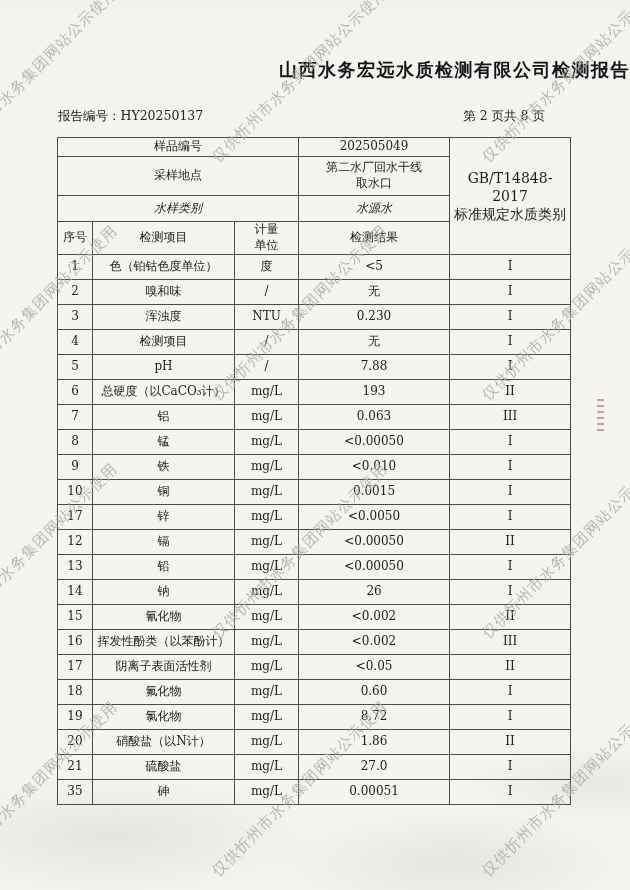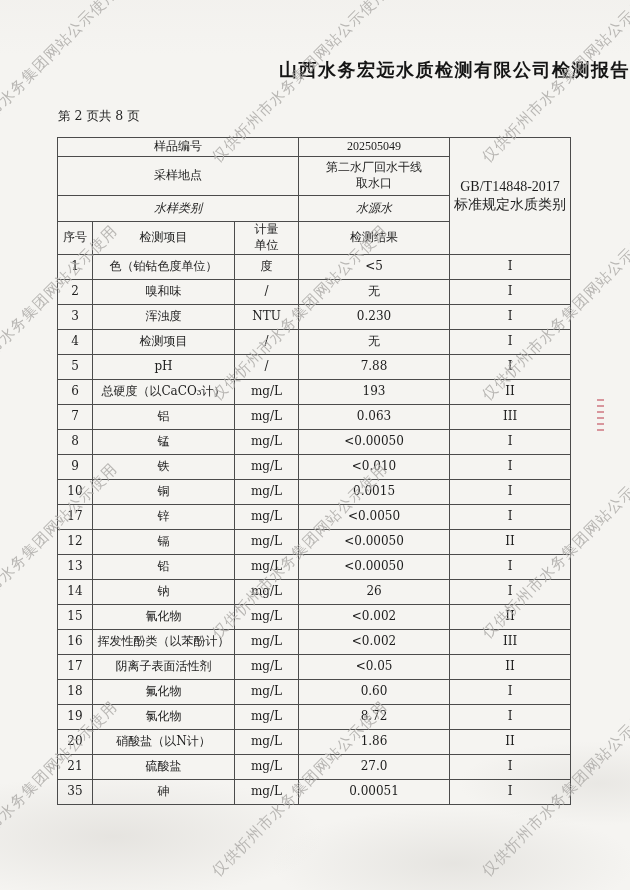--- a/index.html
+++ b/index.html
@@ -32,21 +32,21 @@
   }
   table.report-table{
     position:absolute;left:57px;top:137px;width:513px;
     border-collapse:collapse;table-layout:fixed;
     font-size:12px;color:#1d1d1d;
   }
   table.report-table td{
     border:1px solid #4b4b4b;text-align:center;vertical-align:middle;
     padding:0 2px;line-height:1.3;overflow:hidden;
   }
-  tr.h-r1 td{height:18px;font-family:Liberation Serif, serif;}
+  tr.h-r1 td{height:18px;}
   tr.h-r2 td{height:38px;}
   tr.h-r3 td{height:25px;font-style:italic;}
   tr.h-r4 td{height:32px;}
   tr.data-row td{height:24px;}
   td.item-cell{text-align:left;padding-left:9px;}
   td.std-cell{font-size:14px;line-height:1.5;}
   
   .watermark-layer{position:absolute;inset:0;z-index:3;pointer-events:none;}
   .watermark-layer span{
     position:absolute;white-space:nowrap;
@@ -65,20 +65,21 @@
 </head>
 <body>
 
 <div class="page">
   <div class="texture"></div>
 
   <div class="content">
     <h1 class="title">山西水务宏远水质检测有限公司检测报告</h1>
 
     <div class="meta-row">
+      <span>报告编号：HY20250137</span>
       <span>第 2 页共 8 页</span>
     </div>
 
     <table class="report-table">
       <colgroup>
         <col style="width:35px">
           <col style="width:142px">
           <col style="width:64px">
           <col style="width:151px">
           <col style="width:121px">

